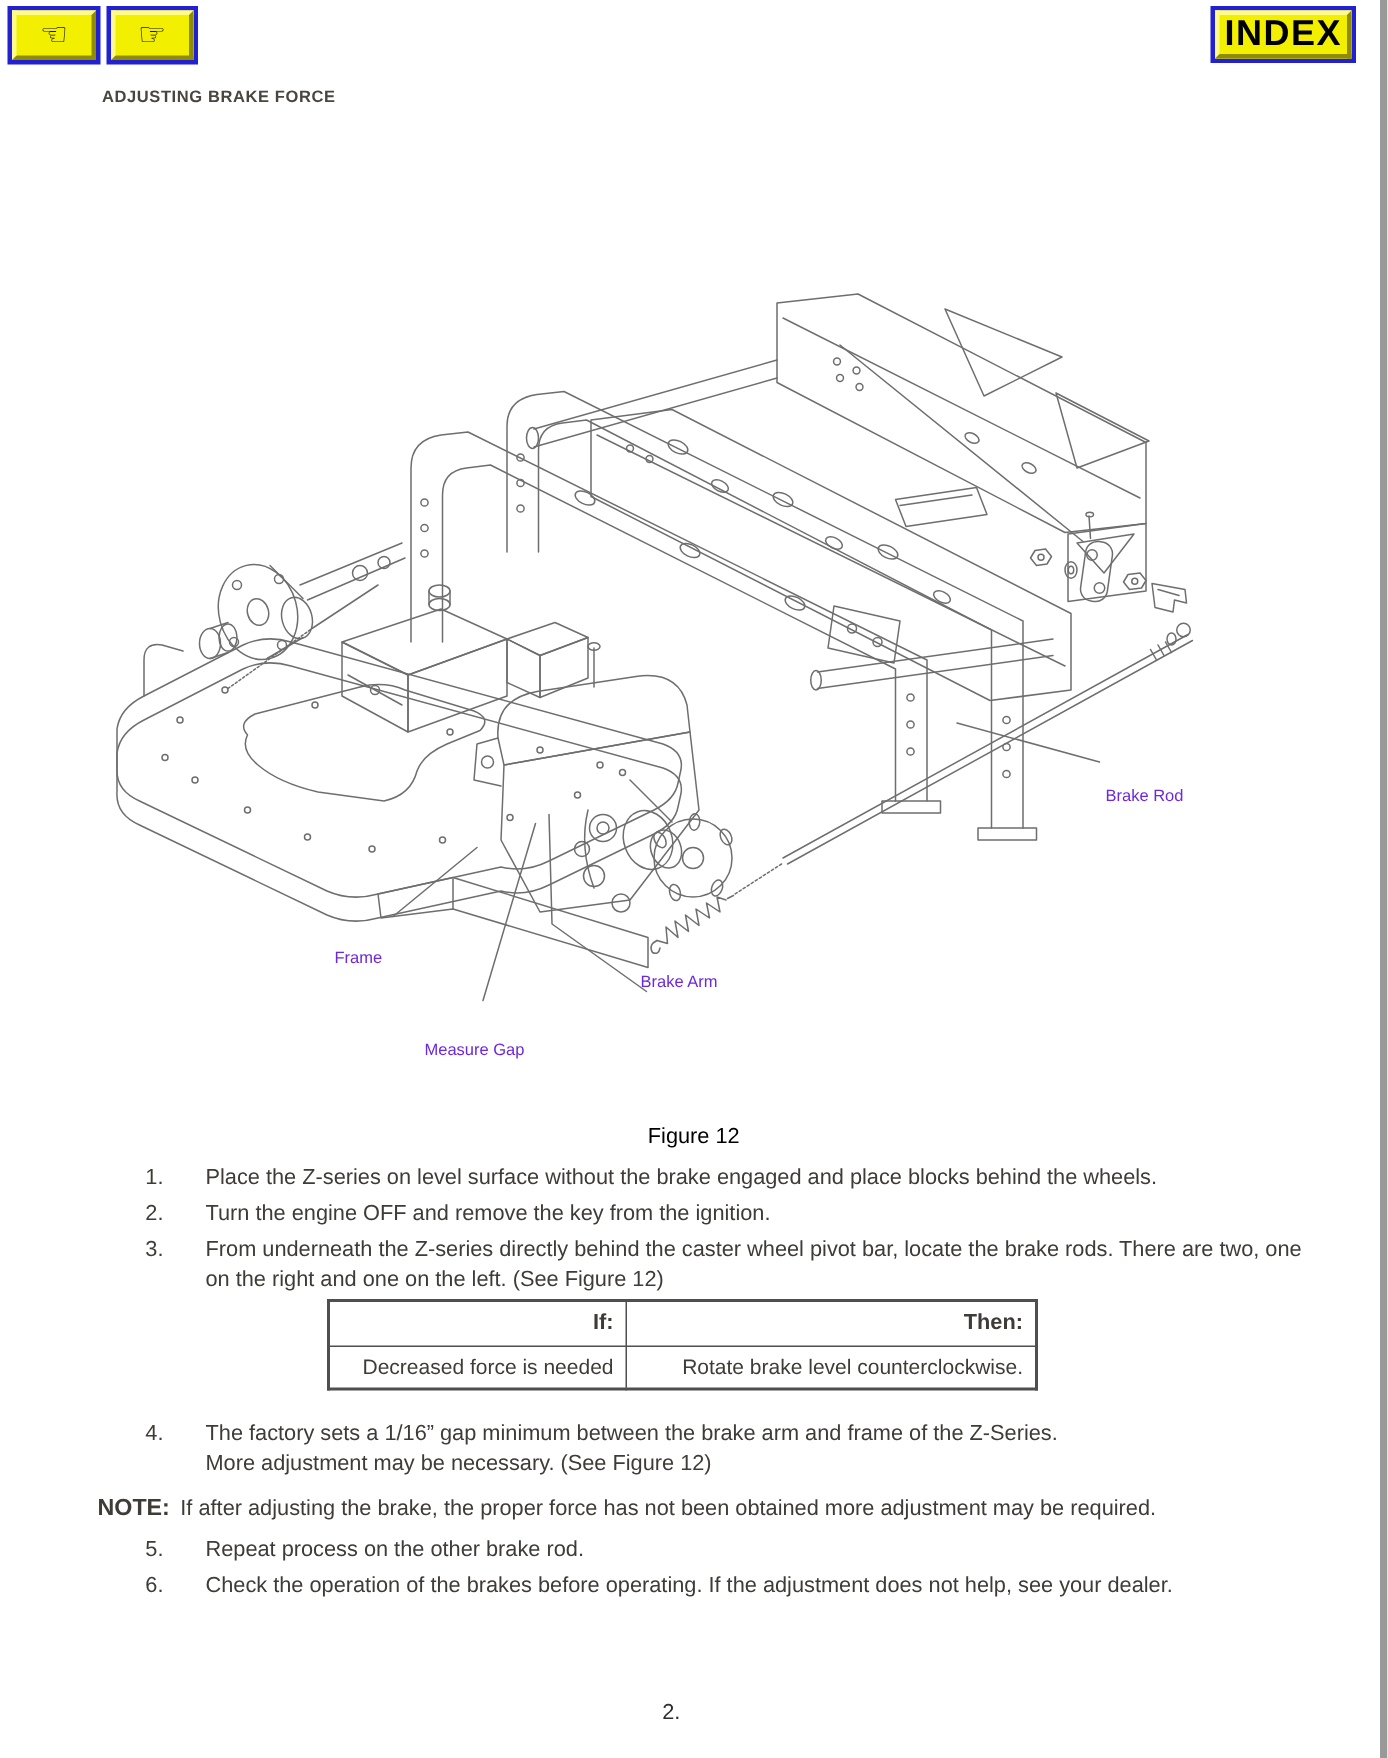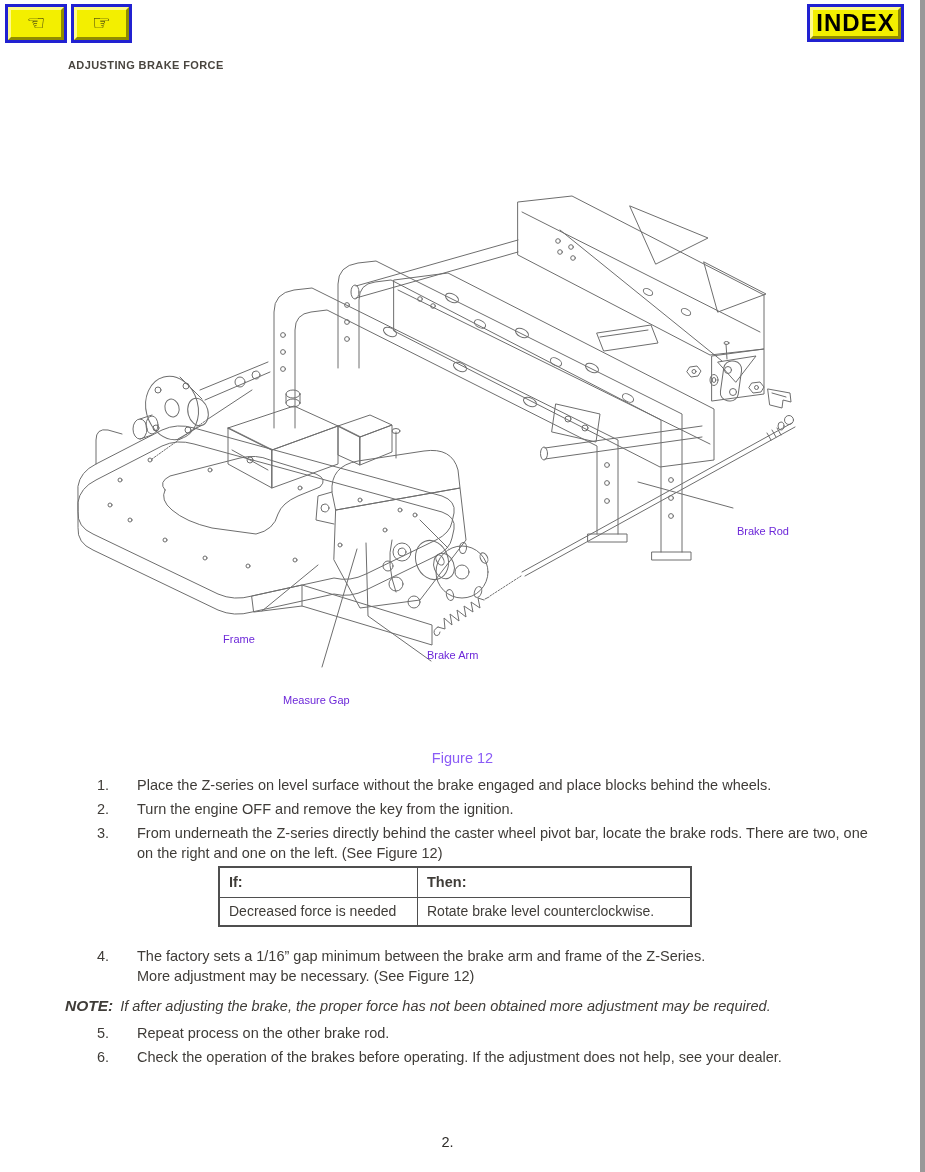--- a/index.html
+++ b/index.html
@@ -20,30 +20,30 @@
   .index-btn{left:807px;top:4px;width:97px;height:38px;}
   .index-btn .bevel{font-weight:bold;font-size:24px;letter-spacing:1px;color:#000;font-family:"Liberation Sans",sans-serif;}
   .prev-btn{left:5px;top:4px;width:62px;height:39px;}
   .next-btn{left:71px;top:4px;width:61px;height:39px;}
   .title{position:absolute;left:68px;top:59px;font-size:11px;font-weight:bold;letter-spacing:.4px;color:#49453f;}
   
   .diagram{position:absolute;left:0;top:0;width:925px;height:745px;}
   .diagram path,.diagram line,.diagram ellipse,.diagram circle,.diagram rect,.diagram polyline{
     fill:none;stroke:var(--line);stroke-width:1;stroke-linejoin:round;stroke-linecap:round;}
   .fig-label{position:absolute;font-size:11px;color:#6d28d9;white-space:nowrap;margin-top:24px;}
-  .caption{position:absolute;left:0;top:750px;width:925px;text-align:center;font-size:14.5px;color:#8b5cf6;}
+  .caption{position:absolute;left:0;top:750px;width:925px;text-align:center;font-size:14.5px;color:#000000;}
   
   .step{position:absolute;left:93px;width:760px;font-size:14.5px;line-height:19.5px;color:#3f3c38;}
   .step .num{position:absolute;left:0;width:16px;text-align:right;}
   .step .txt{display:block;margin-left:44px;width:732px;}
-  .note-row{position:absolute;left:65px;top:997px;width:800px;font-size:14.5px;color:#3f3c38;font-style:italic;}
+  .note-row{position:absolute;left:65px;top:997px;width:800px;font-size:14.5px;color:#3f3c38;}
   .note-row .lbl{font-weight:bold;font-size:15.5px;margin-right:7px;}
   
   .if-table{position:absolute;left:218px;top:866px;border-collapse:collapse;font-size:14px;color:#3f3c38;}
-  .if-table th,.if-table td{border:1.6px solid #4f4f4f;text-align:left;font-weight:normal;padding:3px 8px 4px 9px;}
+  .if-table th,.if-table td{border:1.6px solid #4f4f4f;text-align:right;font-weight:normal;padding:3px 8px 4px 9px;}
   .if-table th{font-weight:bold;font-size:14.5px;height:22px;}
   .if-table td{height:20px;}
   .if-table .c1{width:180px;}
   .if-table .c2{width:255px;}
   .if-table{border:2.5px solid #4f4f4f;}
   .pagenum{position:absolute;left:0;top:1134px;width:895px;text-align:center;font-size:14.5px;color:#2f2d2a;}
 </style>
 </head>
 <body>
 

